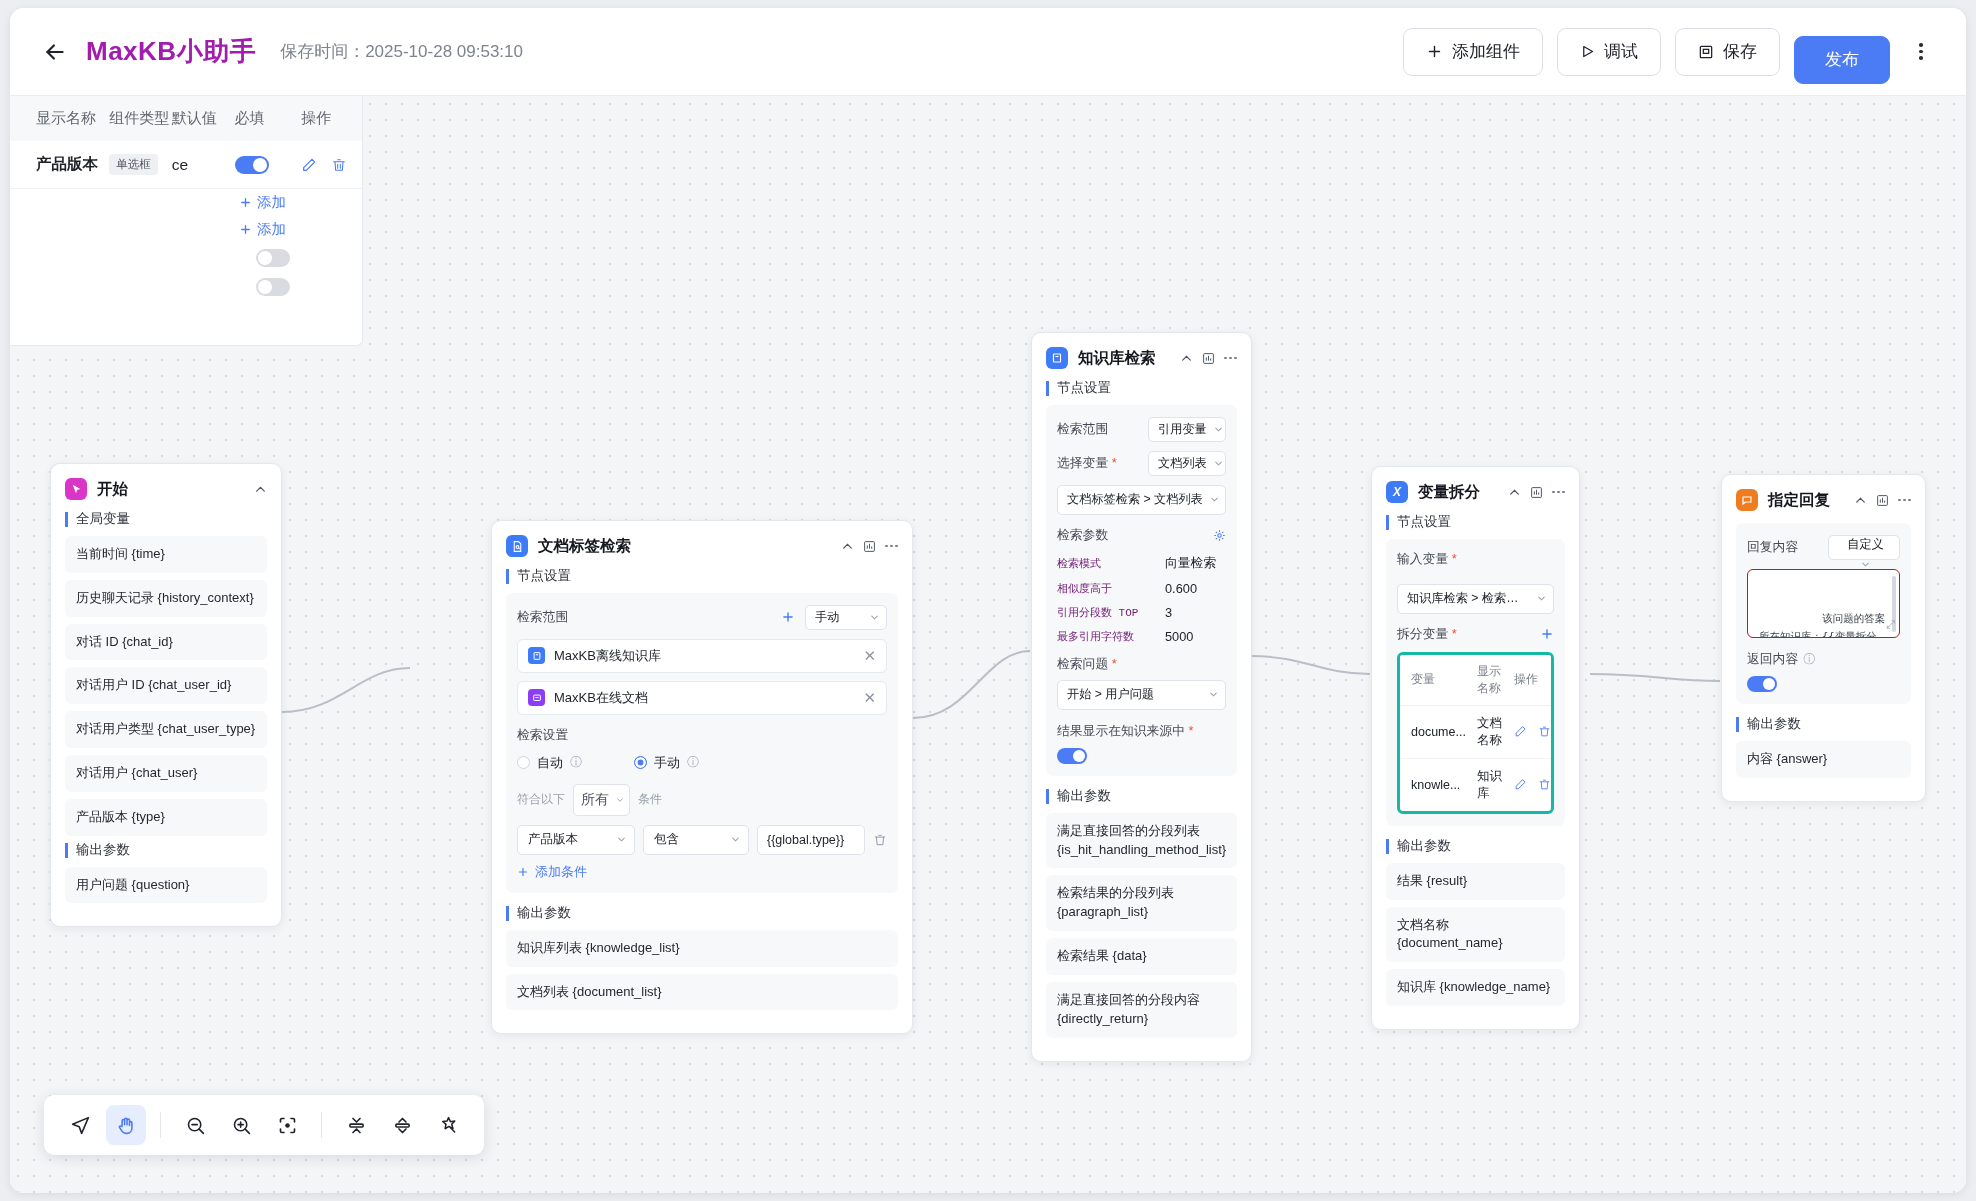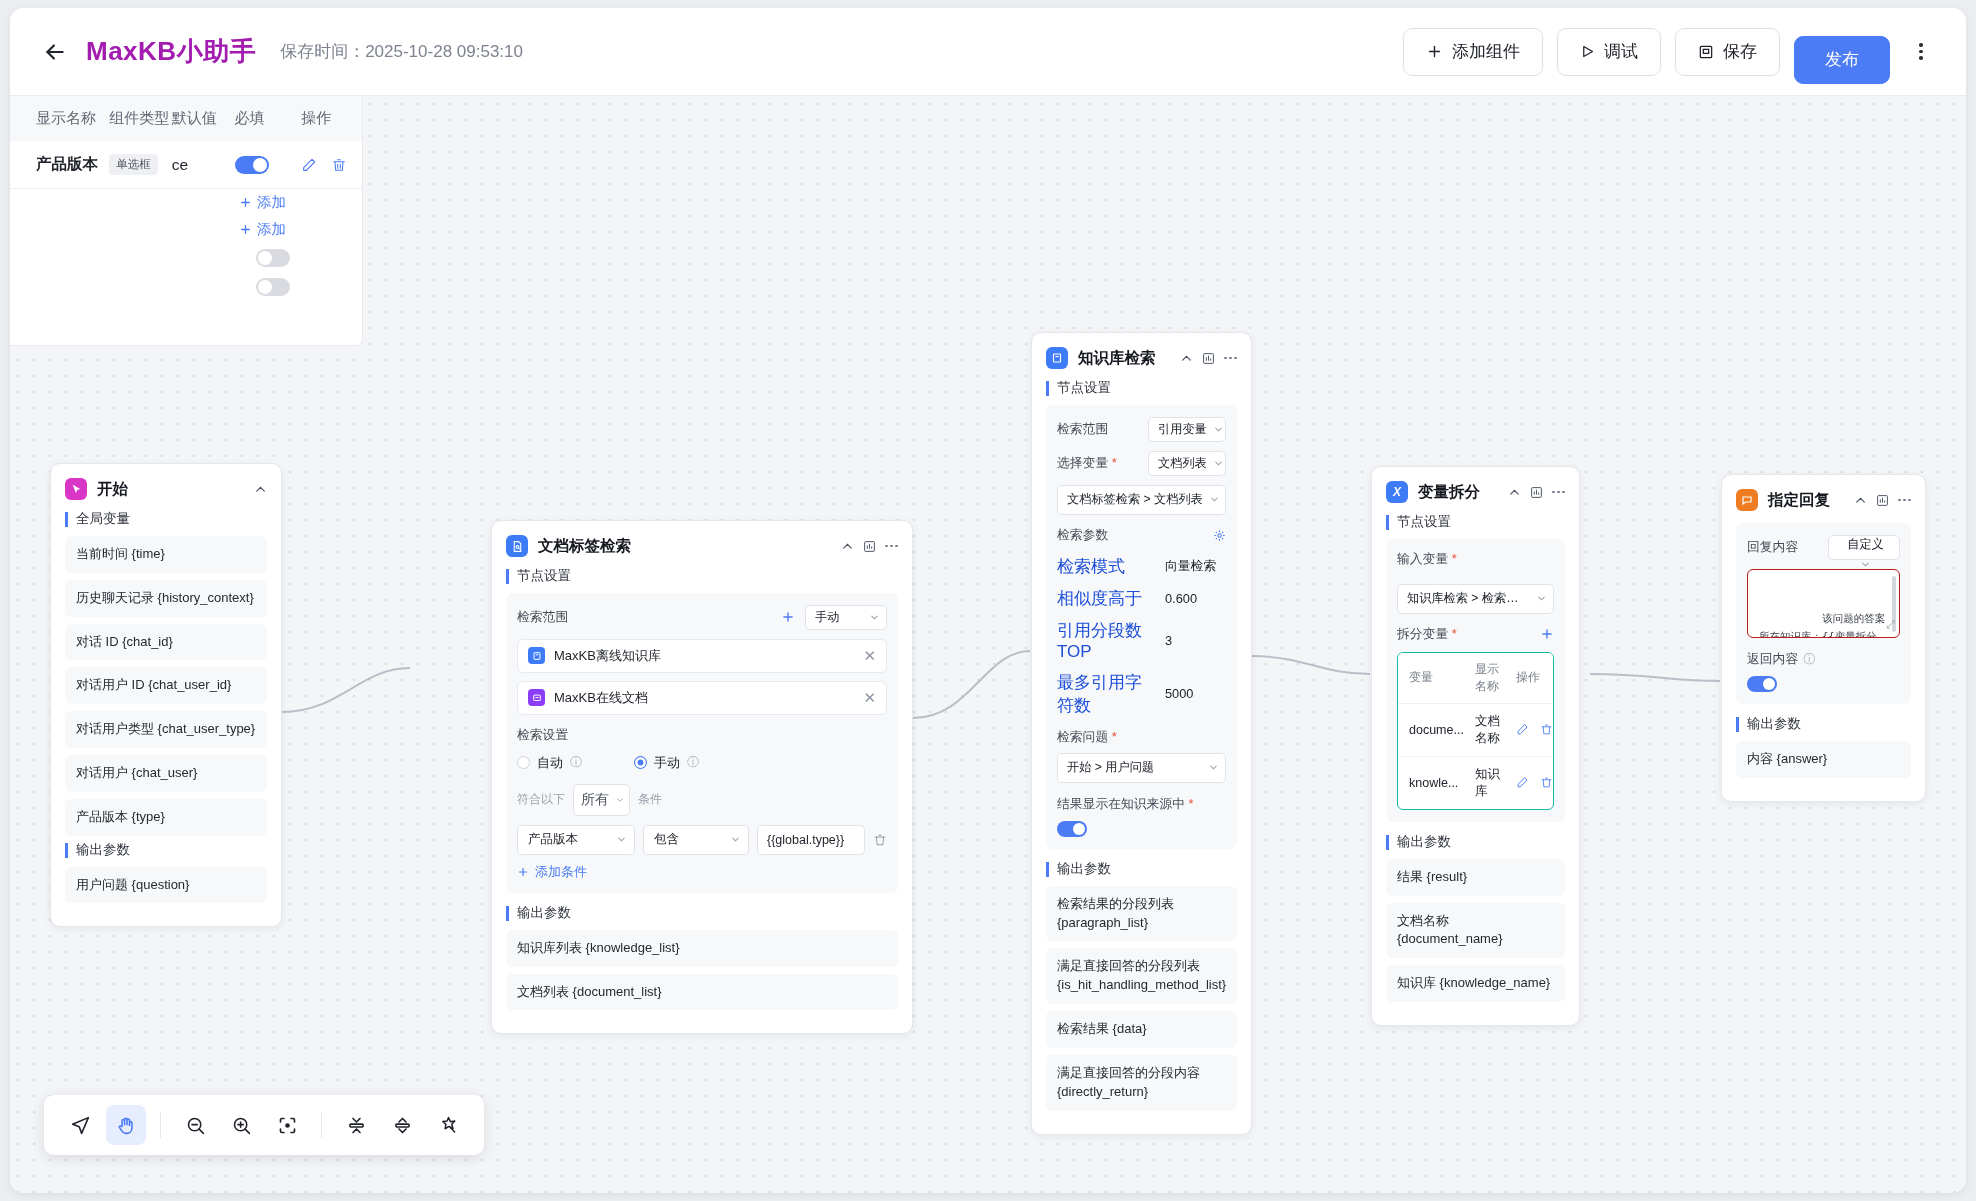--- a/index.html
+++ b/index.html
@@ -176,24 +176,24 @@
     display:flex; align-items:center; padding:0 9px; font-size:12.5px; color:#1d2128;
   }
   .link-add { display:flex; align-items:center; gap:6px; color:#4b7bf5; font-size:13px; cursor:pointer; margin-top:2px; }
 
   .out-item {
     background:#f7f8fa; border-radius:6px; padding: 9px 11px; margin-bottom: 7px;
     font-size: 13px; color:#242931; line-height: 1.45;
   }
 
   .kv-row { display:flex; align-items:center; margin-bottom: 9px; gap: 10px; }
-  .kv-key { font-size:17px; color:#1d4ed8; width:98px; flex:none; }
+  .kv-key { font-size:11px; color:#701a75; width:98px; flex:none;font-family:Liberation Mono, monospace; }
   .kv-val { font-size:12.8px; color:#20242c; }
 
-  .inner-table { background:#fff; border:1px solid #14b8a6; border-radius:6px; overflow:hidden; }
+  .inner-table { background:#fff; border:3px solid #14b8a6; border-radius:6px; overflow:hidden; }
   .inner-table table { width:100%; border-collapse:collapse; }
   .inner-table th {
     background:#fff; font-weight:normal; font-size:12px; color:#7b818c; text-align:left;
     padding: 8px 0 8px 11px; border-bottom:1px solid #eef0f3;
   }
   .inner-table td {
     font-size:12.5px; color:#20242c; padding: 9px 0 9px 11px; border-bottom:1px solid #f2f4f6;
   }
   .inner-table tr:last-child td { border-bottom:none; }
   .it-ops { display:flex; gap:11px; align-items:center; }
@@ -598,22 +598,22 @@
           <svg class="chev" width="11" height="11" viewBox="0 0 24 24" fill="none" stroke="currentColor" stroke-width="2.2" stroke-linecap="round">
               <polyline points="6 9 12 15 18 9"></polyline>
             </svg>
         </div>
 
         <div class="field-label req" style="margin:13px 0 8px 0;">结果显示在知识来源中</div>
         <div class="node-toggle"></div>
       </div>
 
       <div class="section-label" style="margin-top:13px;">输出参数</div>
+      <div class="out-item">满足直接回答的分段列表 {is_hit_handling_method_list}</div>
       <div class="out-item">检索结果的分段列表 {paragraph_list}</div>
-      <div class="out-item">满足直接回答的分段列表 {is_hit_handling_method_list}</div>
       <div class="out-item">检索结果 {data}</div>
       <div class="out-item">满足直接回答的分段内容 {directly_return}</div>
     </div>
 
     <div class="node" style="left:1361px; top:370px; width:209px;">
       <div class="node-head">
         <span class="node-ico" style="background:#3d7bf7; font-size:12px; font-weight:bold; font-style:italic;">X</span>
         <span class="node-title">变量拆分</span>
         <span class="node-head-actions">
           <span class="hd-ic">

